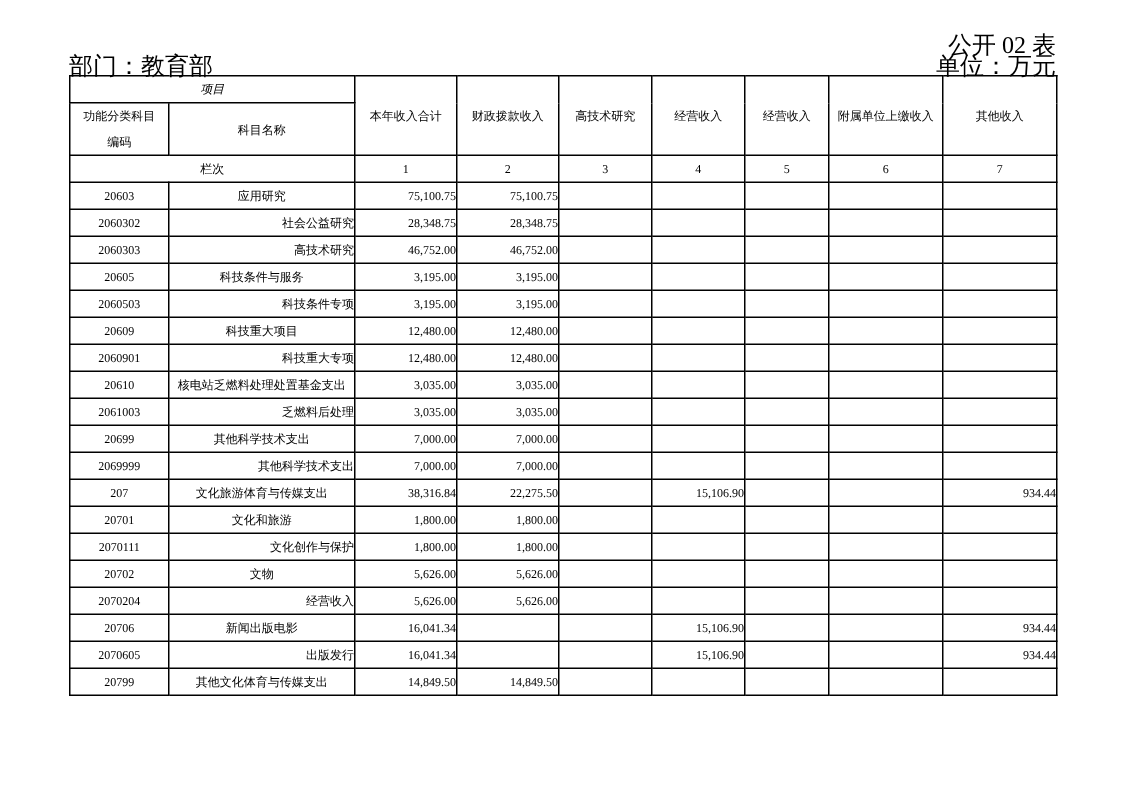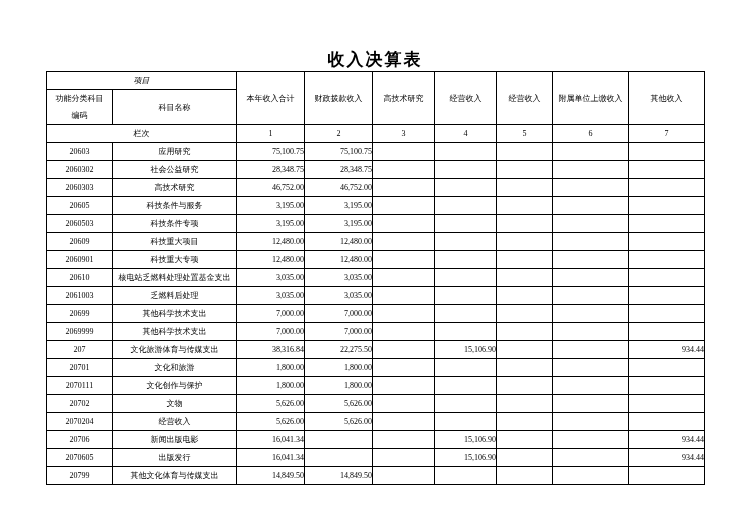--- a/index.html
+++ b/index.html
@@ -59,35 +59,39 @@
     font-style: italic;
   }
   .hdr-sub {
     text-align: center;
   }
   .cell-code {
     text-align: center;
     padding-left: 4px;
   }
   .cell-name-0 { text-align: center; padding-left: 4px; margin-top: 27px; }
-  .cell-name-1 { text-align: center; padding-left: 14px; }
+  .cell-name-1 { text-align: right; padding-left: 14px; }
   .cell-num {
     text-align: right;
     padding-right: 6px;
   }
   .bold { font-weight: bold; }
   .hdr-tall { height: 30px; line-height: 12px; }
 </style>
 </head>
 <body>
 
 <div class="page">
 
-  <div class="doc-title">收入决算表</div>
-
+
+  <div class="meta-block">
+    <div class="r1">公开 02 表</div>
+    <div class="r2">单位：万元</div>
+    <div class="l1">部门：教育部</div>
+  </div>
 
   <table class="fin">
     <colgroup>
       <col style="width:66px">
       <col style="width:124px">
       <col style="width:68px">
       <col style="width:68px">
       <col style="width:62px">
       <col style="width:62px">
       <col style="width:56px">

